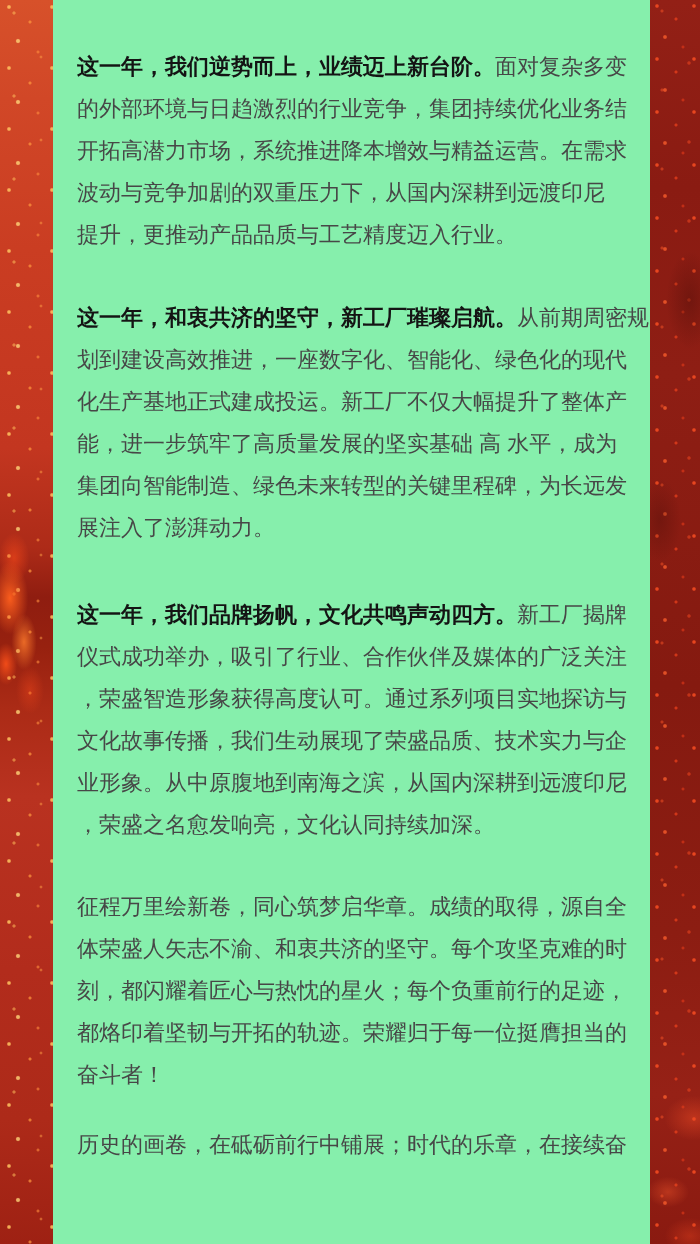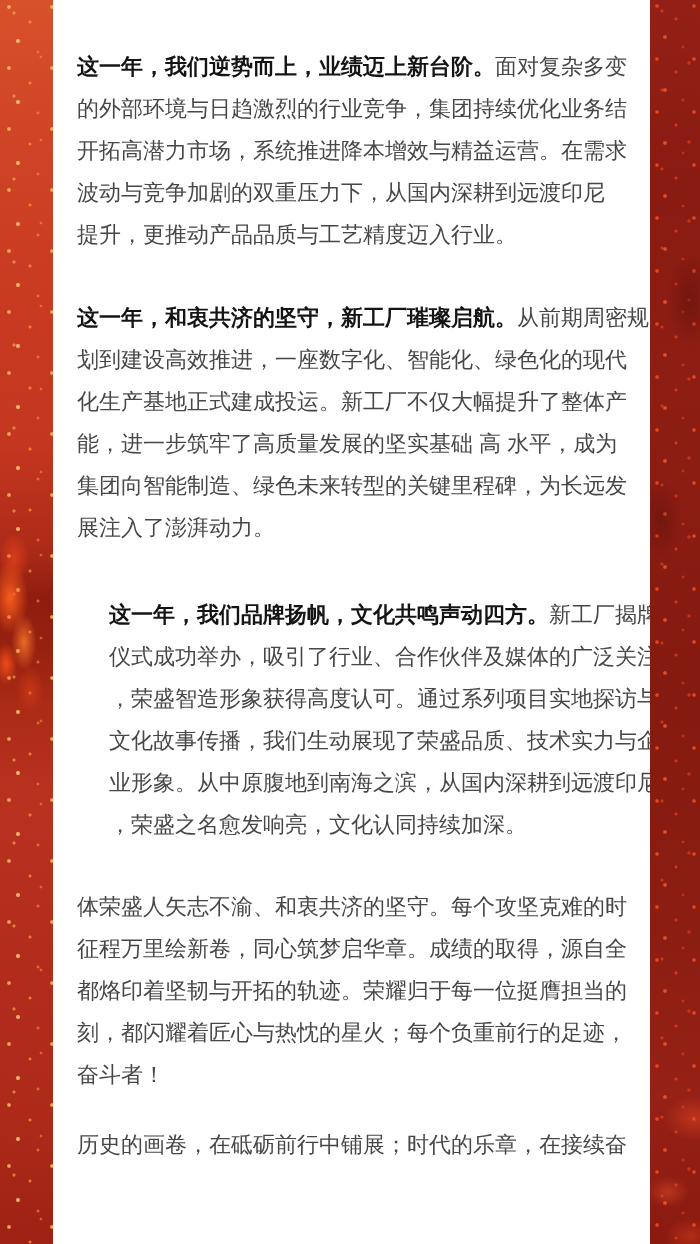--- a/index.html
+++ b/index.html
@@ -71,28 +71,28 @@
                        repeat, repeat, repeat, repeat, repeat, repeat,
                        no-repeat;
     background-size: 50px 1244px, 50px 1244px, 50px 1244px, 50px 1244px, 50px 1244px,
                      37px 53px, 37px 53px, 37px 53px, 37px 53px, 53px 79px, 53px 79px,
                      50px 1244px;
   }
   
   .card {
     position: absolute;
     left: 53px; right: 50px; top: 0; bottom: 0;
-    background: #ffffff;
+    background: #86efac;
     padding: 46px 22px 0 24px;
     box-sizing: border-box;
     overflow: hidden;
   }
   .para { margin: 0 0 41px 0; }
   .para:nth-child(2) { margin-bottom: 45px; }
-  .para:nth-child(3) { margin-bottom: 40px; margin-left: 32px; }
+  .para:nth-child(3) { margin-bottom: 40px; }
   .para:nth-child(4) { margin-bottom: 28px; }
   .para:last-child { margin-bottom: 0; }
   .line {
     height: 42px;
     line-height: 42px;
     font-size: 22px;
     color: #474747;
     white-space: pre;
     letter-spacing: 0;
   }
@@ -126,24 +126,24 @@
         </div>
         <div class="para">
           <div class="line"><span class="lead">这一年，我们品牌扬帆，文化共鸣声动四方。</span><span>新工厂揭牌</span></div>
           <div class="line"><span>仪式成功举办，吸引了行业、合作伙伴及媒体的广泛关注</span></div>
           <div class="line"><span>，荣盛智造形象获得高度认可。通过系列项目实地探访与</span></div>
           <div class="line"><span>文化故事传播，我们生动展现了荣盛品质、技术实力与企</span></div>
           <div class="line"><span>业形象。从中原腹地到南海之滨，从国内深耕到远渡印尼</span></div>
           <div class="line"><span>，荣盛之名愈发响亮，文化认同持续加深。</span></div>
         </div>
         <div class="para">
+          <div class="line"><span>征程万里绘新卷，同心筑梦启华章。成绩的取得，源自全</span></div>
           <div class="line"><span>体荣盛人矢志不渝、和衷共济的坚守。每个攻坚克难的时</span></div>
-          <div class="line"><span>征程万里绘新卷，同心筑梦启华章。成绩的取得，源自全</span></div>
+          <div class="line"><span>刻，都闪耀着匠心与热忱的星火；每个负重前行的足迹，</span></div>
           <div class="line"><span>都烙印着坚韧与开拓的轨迹。荣耀归于每一位挺膺担当的</span></div>
-          <div class="line"><span>刻，都闪耀着匠心与热忱的星火；每个负重前行的足迹，</span></div>
           <div class="line"><span>奋斗者！</span></div>
         </div>
         <div class="para">
           <div class="line"><span>历史的画卷，在砥砺前行中铺展；时代的乐章，在接续奋</span></div>
         </div>
       </div>
   </div>
 </div>
 
 </body></html>

